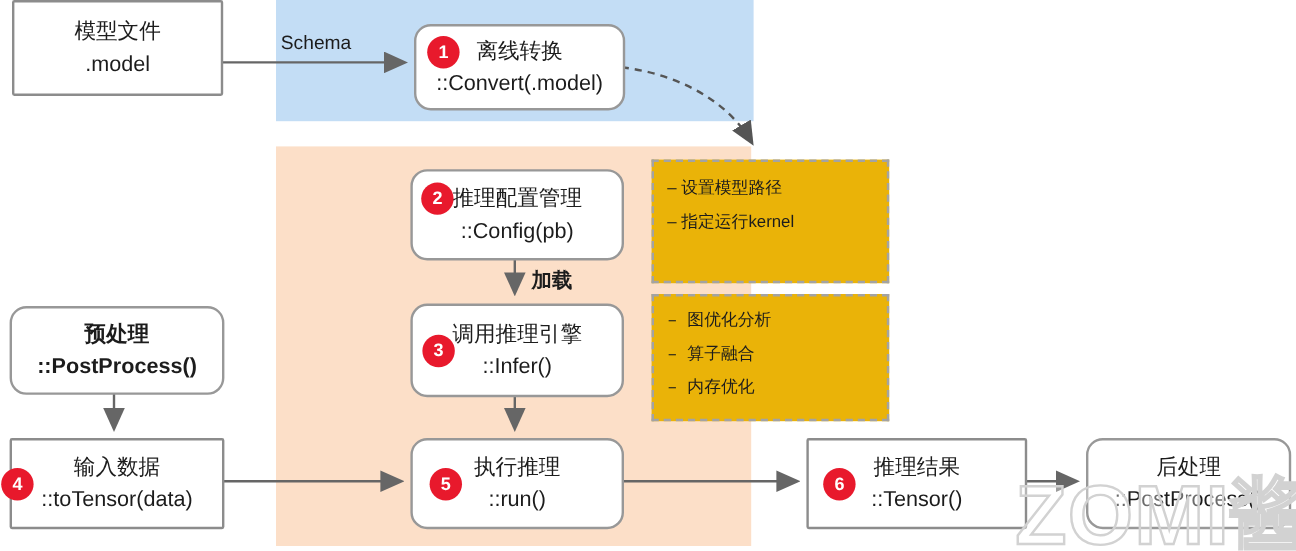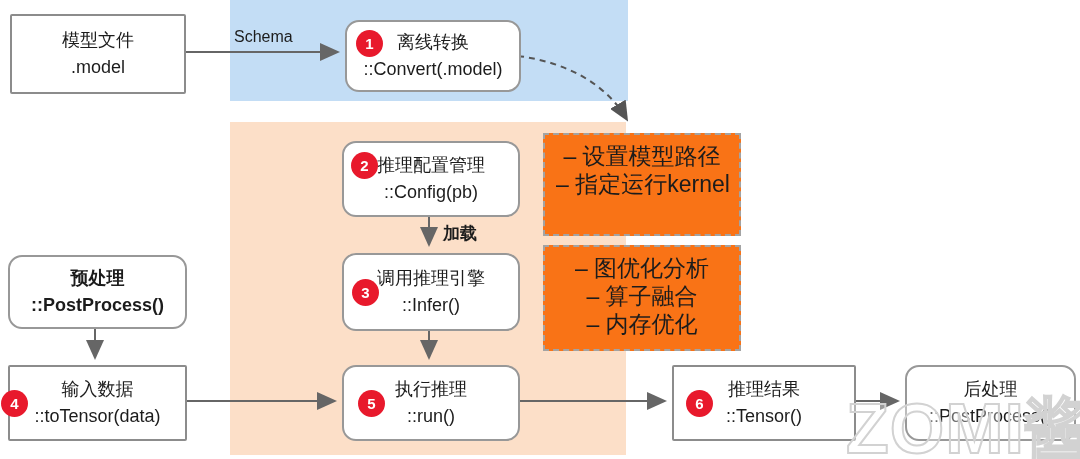--- a/index.html
+++ b/index.html
@@ -24,23 +24,23 @@
   .node .title, .node .subtitle { white-space:nowrap; }
 
   .badge {
     position:absolute; width:27px; height:27px; border-radius:50%;
     background:#e8192c; color:#fff; font-size:15px; font-weight:bold;
     line-height:27px; text-align:center; z-index:12;
   }
   .badge.vcenter { top:50%; margin-top:-13.5px; }
 
   .note {
-    position:absolute; z-index:8; background:#f97316;
+    position:absolute; z-index:8; background:#eab308;
     border:2px dashed #a3a3a3; padding:7px 11px;
-    font-size:23px; line-height:28px; text-align:center;
+    font-size:14px; line-height:28px; text-align:left;
   }
   .note div { white-space:nowrap; }
 
   .edge-label { position:absolute; z-index:6; font-size:16px; white-space:nowrap; }
 
   .watermark {
     position:absolute; left:846px; top:383px; z-index:20;
     font-size:70px; font-weight:700; letter-spacing:1px;
     color:rgba(255,255,255,0.35);
     -webkit-text-stroke:2px #d2d2d2;
@@ -70,21 +70,21 @@
     <path d="M95,326 L95,356" stroke="#666" stroke-width="2" fill="none" marker-end="url(#ah)"></path>
     <path d="M184,401 L333,401" stroke="#666" stroke-width="2" fill="none" marker-end="url(#ah)"></path>
     <path d="M517,401 L663,401" stroke="#666" stroke-width="2" fill="none" marker-end="url(#ah)"></path>
     <path d="M853,401 L896,401" stroke="#666" stroke-width="2" fill="none" marker-end="url(#ah)"></path>
     <path d="M518,56 C566,62 606,84 626,118" stroke="#555" stroke-width="2" fill="none" stroke-dasharray="6 5" marker-end="url(#ahd)"></path>
   </svg>
 
   <div class="edge-label" style="left:234px; top:28px;">Schema</div>
   <div class="edge-label" style="left:443px; top:222px; font-size:17px;font-weight:bold;">加载</div>
 
-  <div class="node rect" style="left:10px; top:14px; width:172px; height:76px;">
+  <div class="node rect" style="left:10px; top:0; width:172px; height:76px;">
     <div class="title">模型文件</div>
     <div class="subtitle">.model</div>
   </div>
 
   <div class="node round" style="left:345px; top:20px; width:172px; height:68px;">
     <div class="badge" style="left:9px; top:8px;">1</div>
     <div class="title">离线转换</div>
     <div class="subtitle">::Convert(.model)</div>
   </div>
 
@@ -126,21 +126,21 @@
   <div class="node round" style="left:905px; top:365px; width:167px; height:72px;">
     <div class="title">后处理</div>
     <div class="subtitle">::PostProcess()</div>
   </div>
 
   <div class="note" style="left:543px; top:133px; width:172px; height:85px;">
     <div>– 设置模型路径</div>
     <div>– 指定运行kernel</div>
   </div>
 
-  <div class="note" style="left:543px; top:245px; width:172px; height:88px;">
+  <div class="note" style="left:543px; top:245px; width:172px; height:88px;font-family:Liberation Mono, monospace;">
     <div>– 图优化分析</div>
     <div>– 算子融合</div>
     <div>– 内存优化</div>
   </div>
 
   <div class="watermark">ZOMI酱</div>
 
 </div>
 
 </body></html>

